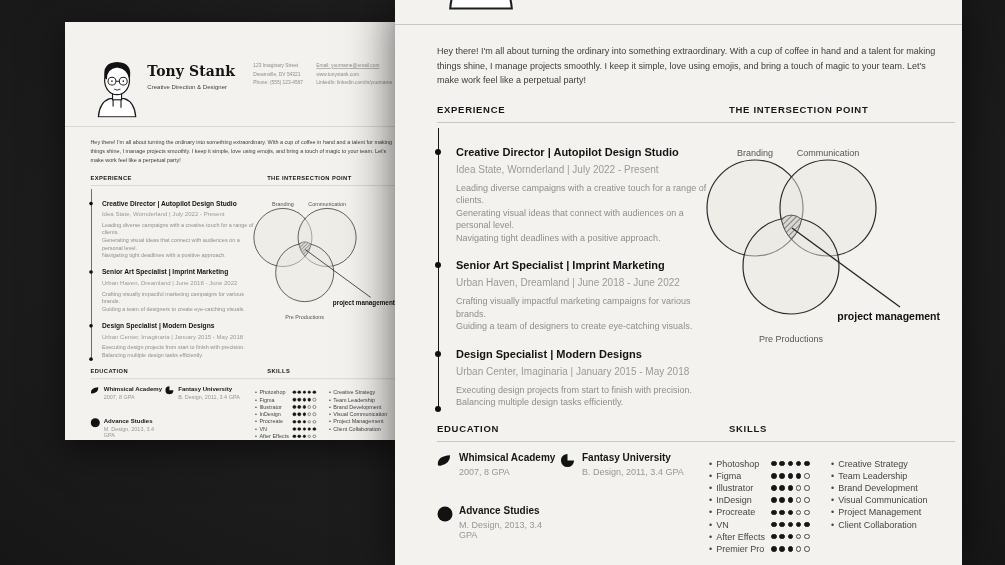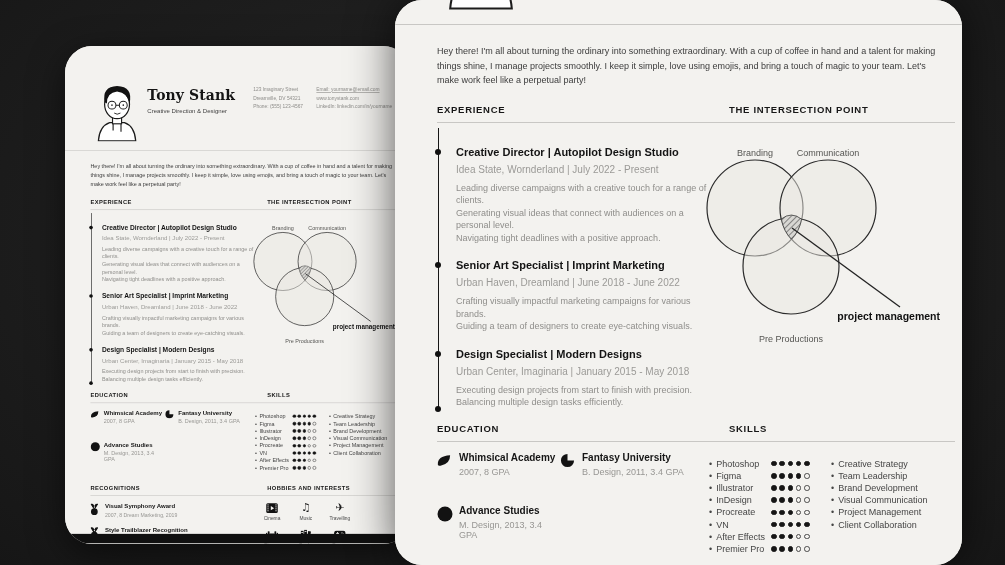--- a/index.html
+++ b/index.html
@@ -4,22 +4,22 @@
 <style>
   * { margin:0; padding:0; box-sizing:border-box; }
   html,body { width:1005px; height:565px; overflow:hidden; }
   body {
     position:relative;
     font-family:"Liberation Sans","DejaVu Sans",sans-serif;
     background: radial-gradient(120% 135% at 52% 42%, #272727 0%, #181818 55%, #0a0a0a 100%);
   }
 
   
-  .page { position:absolute; background:#f3f2ef; overflow:hidden;border-radius:27px; }
-  .page-left  { left:65px;  top:46px; width:345px; height:498px;
+  .page { position:absolute; background:#f3f2ef; overflow:hidden; }
+  .page-left  { left:65px;  top:22px; width:345px; height:418px;
                 box-shadow: 0 10px 35px rgba(0,0,0,.55); }
   .page-right { left:395px; top:0;    width:567px; height:565px;
                 box-shadow: 0 0 45px rgba(0,0,0,.65); }
   .page-left .resume-mount  { width:570px; height:822px; transform:scale(0.6053); transform-origin:0 0; }
   .page-right .resume-mount { position:relative; top:-148px; width:570px; }
 
   
   .resume { position:relative; width:570px; height:822px; background:#f3f2ef; color:#1b1b1b; overflow:hidden; }
 
   

